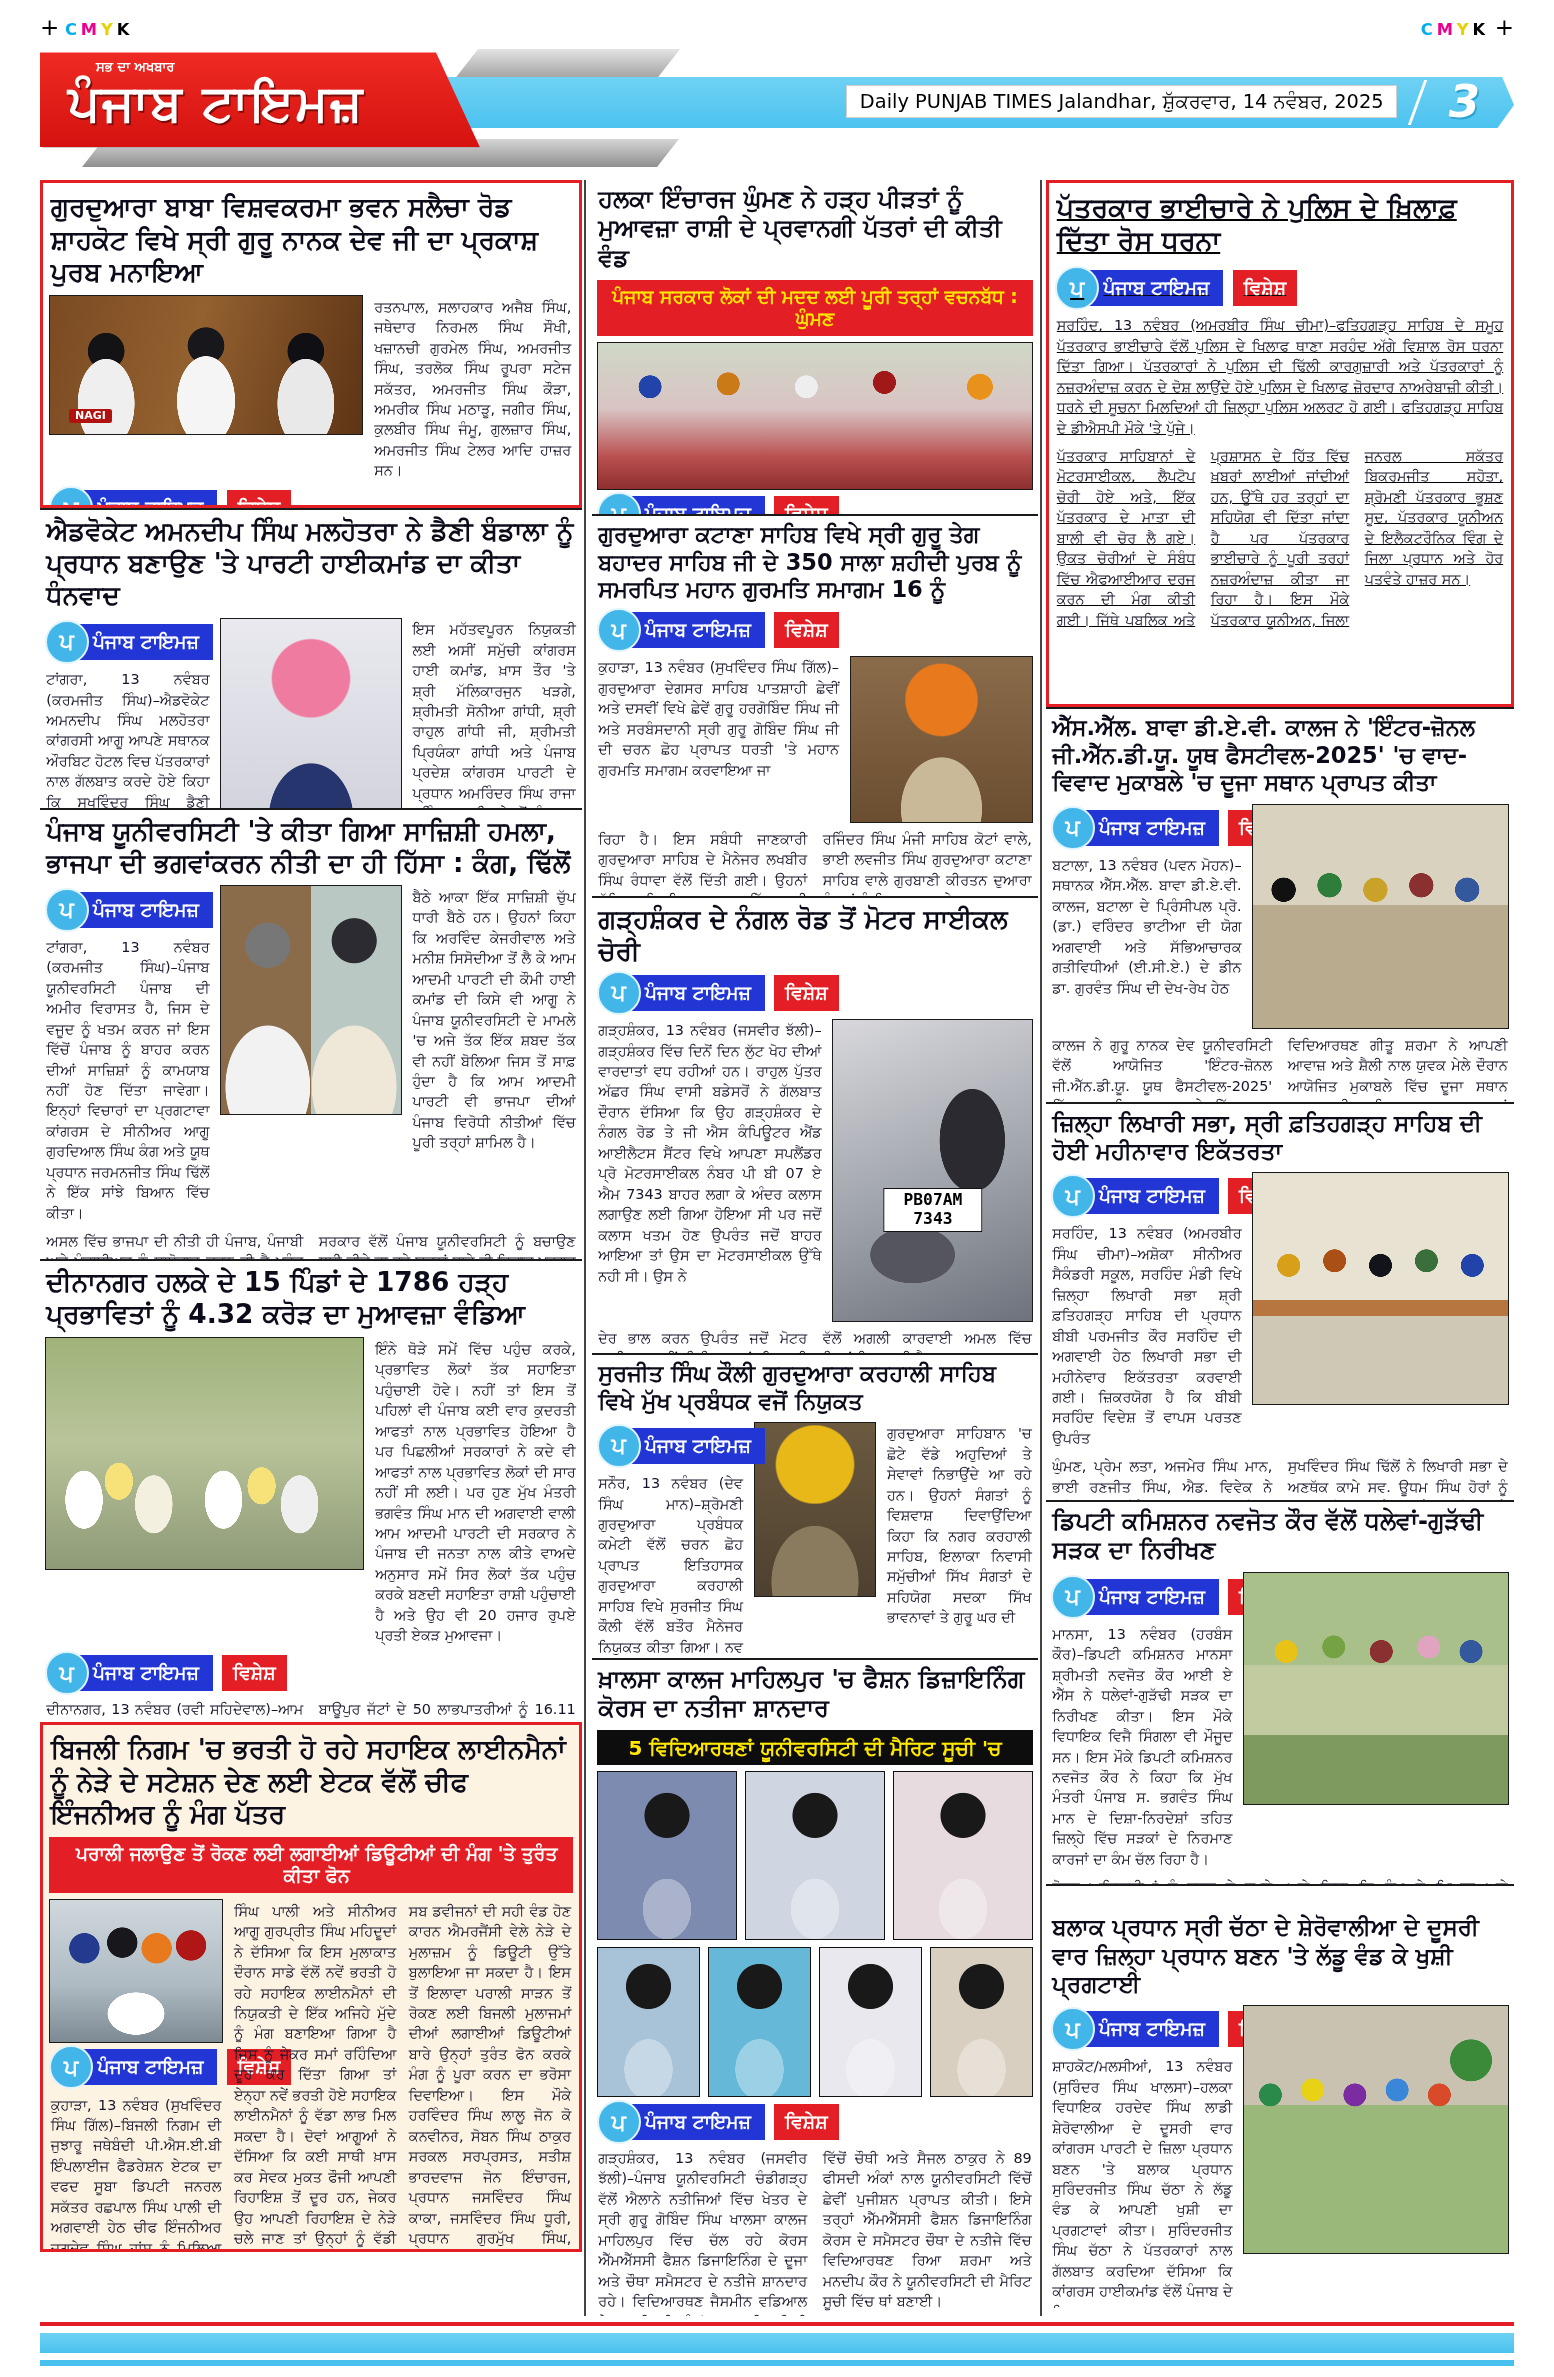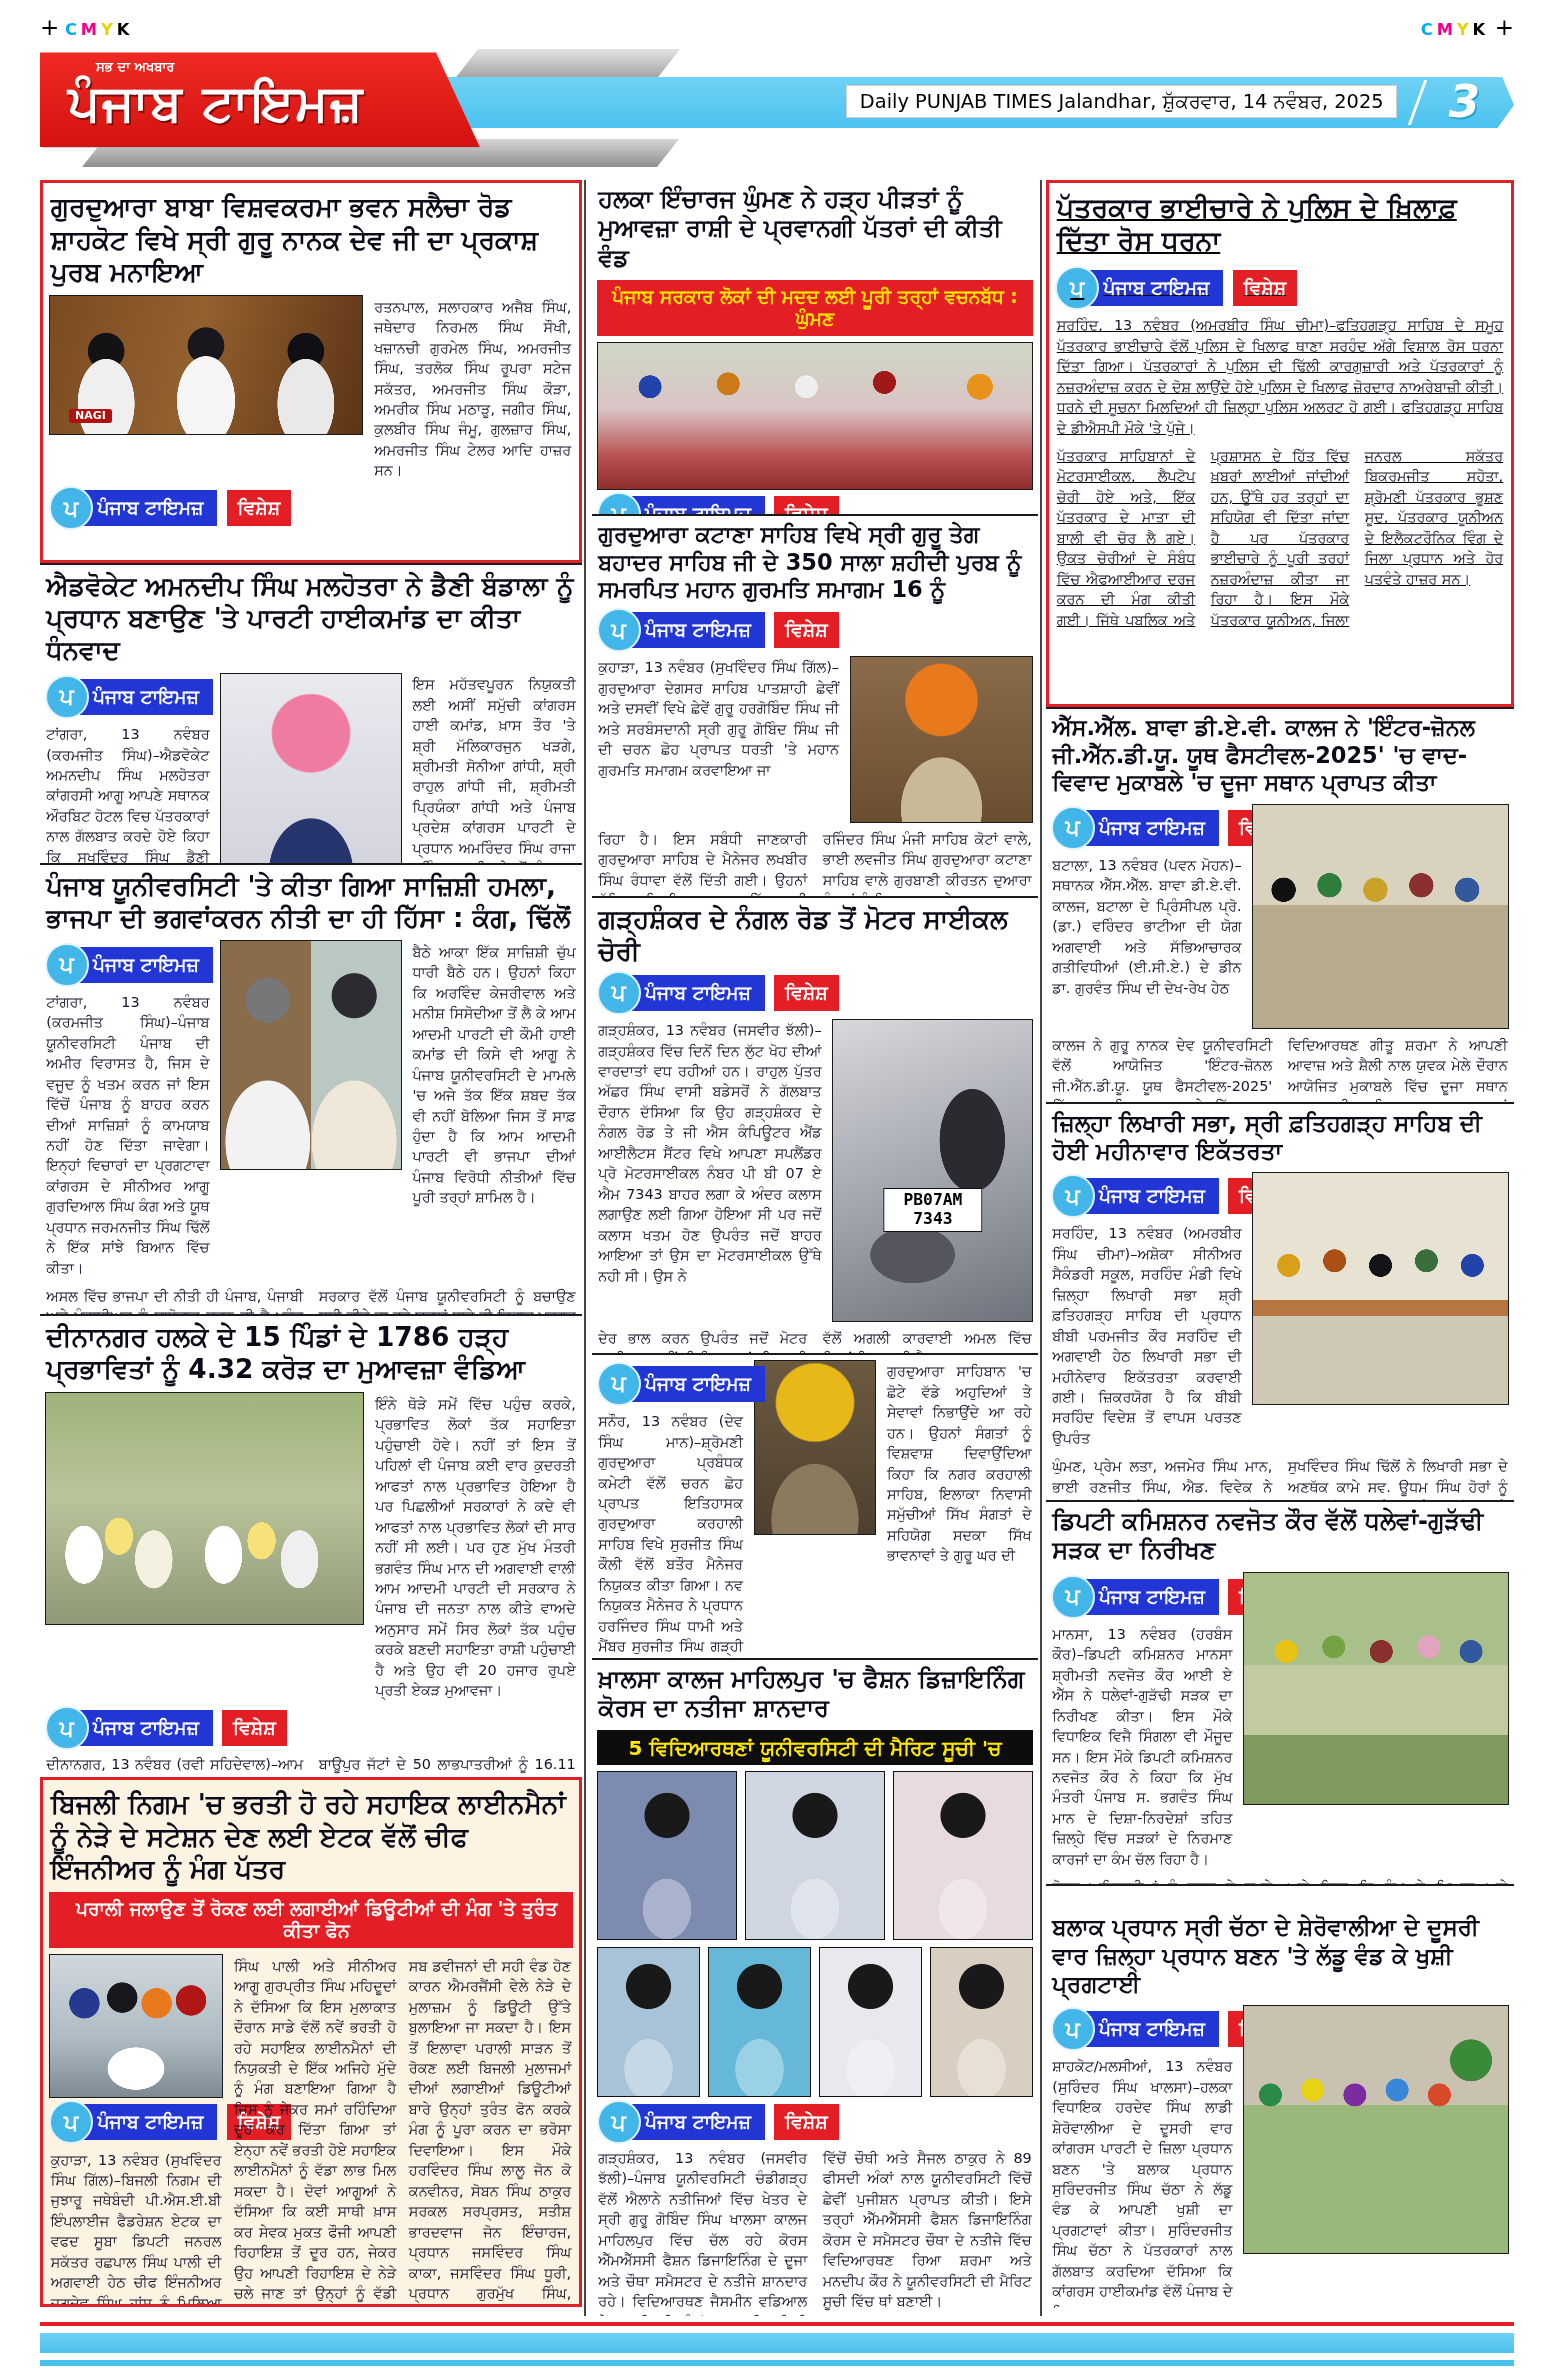--- a/index.html
+++ b/index.html
@@ -105,21 +105,21 @@
     <div class="redlogo">
       <div class="tagline">ਸਭ ਦਾ ਅਖਬਾਰ</div>
       <div class="title">ਪੰਜਾਬ ਟਾਇਮਜ਼</div>
     </div>
   </div>
 
   <div class="vrule" style="left:584px"></div>
   <div class="vrule" style="left:1040px"></div>
 
   <div class="col" id="col-left" style="left:40px;width:542px;">
-      <article class="article boxed" style="height: 383px;">
+      <article class="article boxed" style="height: 328px;">
         <h2 class="headline" style="font-size: 26.4px;">ਗੁਰਦੁਆਰਾ ਬਾਬਾ ਵਿਸ਼ਵਕਰਮਾ ਭਵਨ ਸਲੈਚਾ ਰੋਡ ਸ਼ਾਹਕੋਟ ਵਿਖੇ ਸ੍ਰੀ ਗੁਰੂ ਨਾਨਕ ਦੇਵ ਜੀ ਦਾ ਪ੍ਰਕਾਸ਼ ਪੁਰਬ ਮਨਾਇਆ</h2>
         <div class="row">
           <div class="photo ph-kirtan" style="height: 140px; width: 60%; padding-left: 28px;">
             <div class="ph-nagi">NAGI</div>
           </div>
           <div class="stack" style="flex: 1 1 0%;">
             <div class="body-text">ਰਤਨਪਾਲ, ਸਲਾਹਕਾਰ ਅਜੈਬ ਸਿੰਘ, ਜਥੇਦਾਰ ਨਿਰਮਲ ਸਿੰਘ ਸੌਖੀ, ਖਜ਼ਾਨਚੀ ਗੁਰਮੇਲ ਸਿੰਘ, ਅਮਰਜੀਤ ਸਿੰਘ, ਤਰਲੋਕ ਸਿੰਘ ਰੂਪਰਾ ਸਟੇਜ ਸਕੱਤਰ, ਅਮਰਜੀਤ ਸਿੰਘ ਕੌੜਾ, ਅਮਰੀਕ ਸਿੰਘ ਮਠਾੜੂ, ਜਗੀਰ ਸਿੰਘ, ਕੁਲਬੀਰ ਸਿੰਘ ਜੰਮੂ, ਗੁਲਜ਼ਾਰ ਸਿੰਘ, ਅਮਰਜੀਤ ਸਿੰਘ ਟੇਲਰ ਆਦਿ ਹਾਜ਼ਰ ਸਨ।</div>
           </div>
         </div>
         <div class="byline">
@@ -237,20 +237,21 @@
           <div class="stack" style="flex: 1 1 0%;">
             <div class="body-text">ਗੜ੍ਹਸ਼ੰਕਰ, 13 ਨਵੰਬਰ (ਜਸਵੀਰ ਝੱਲੀ)–ਗੜ੍ਹਸ਼ੰਕਰ ਵਿੱਚ ਦਿਨੋਂ ਦਿਨ ਲੁੱਟ ਖੋਹ ਦੀਆਂ ਵਾਰਦਾਤਾਂ ਵਧ ਰਹੀਆਂ ਹਨ। ਰਾਹੁਲ ਪੁੱਤਰ ਅੱਛਰ ਸਿੰਘ ਵਾਸੀ ਬਡੇਸਰੋਂ ਨੇ ਗੱਲਬਾਤ ਦੌਰਾਨ ਦੱਸਿਆ ਕਿ ਉਹ ਗੜ੍ਹਸ਼ੰਕਰ ਦੇ ਨੰਗਲ ਰੋਡ ਤੇ ਜੀ ਐਸ ਕੰਪਿਊਟਰ ਐਂਡ ਆਈਲੈਟਸ ਸੈਂਟਰ ਵਿਖੇ ਆਪਣਾ ਸਪਲੈਂਡਰ ਪ੍ਰੋ ਮੋਟਰਸਾਈਕਲ ਨੰਬਰ ਪੀ ਬੀ 07 ਏ ਐਮ 7343 ਬਾਹਰ ਲਗਾ ਕੇ ਅੰਦਰ ਕਲਾਸ ਲਗਾਉਣ ਲਈ ਗਿਆ ਹੋਇਆ ਸੀ ਪਰ ਜਦੋਂ ਕਲਾਸ ਖਤਮ ਹੋਣ ਉਪਰੰਤ ਜਦੋਂ ਬਾਹਰ ਆਇਆ ਤਾਂ ਉਸ ਦਾ ਮੋਟਰਸਾਈਕਲ ਉੱਥੇ ਨਹੀ ਸੀ। ਉਸ ਨੇ</div>
           </div>
           <div class="photo ph-bike" style="height: 303px; width: 46%;">
             <div class="ph-plate">PB07AM 7343</div>
           </div>
         </div>
         <div class="body-text cols2">ਦੇਰ ਭਾਲ ਕਰਨ ਉਪਰੰਤ ਜਦੋਂ ਮੋਟਰ ਸਾਈਕਲ ਨਹੀਂ ਮਿਲਿਆ ਤਾਂ ਇਸ ਦੀ ਸੂਚਨਾ ਪੁਲਿਸ ਨੂੰ ਦਿੱਤੀ ਗਈ। ਪੁਲਿਸ ਵੱਲੋਂ ਅਗਲੀ ਕਾਰਵਾਈ ਅਮਲ ਵਿੱਚ ਲਿਆਂਦੀ ਜਾ ਰਹੀ ਹੈ।</div>
       </article>
       <article class="article sep" style="height: 305px;">
+        <h2 class="headline" style="font-size: 22.5px;">ਸੁਰਜੀਤ ਸਿੰਘ ਕੌਲੀ ਗੁਰਦੁਆਰਾ ਕਰਹਾਲੀ ਸਾਹਿਬ ਵਿਖੇ ਮੁੱਖ ਪ੍ਰਬੰਧਕ ਵਜੋਂ ਨਿਯੁਕਤ</h2>
         <div class="row">
           <div class="stack" style="flex: 1 1 0%;">
             <div class="byline">
               <span class="circle">ਪ</span>
               <span class="brand">ਪੰਜਾਬ ਟਾਇਮਜ਼</span>
               <span class="special">ਵਿਸ਼ੇਸ਼</span>
             </div>
             <div class="body-text">ਸਨੌਰ, 13 ਨਵੰਬਰ (ਦੇਵ ਸਿੰਘ ਮਾਨ)–ਸ਼੍ਰੋਮਣੀ ਗੁਰਦੁਆਰਾ ਪ੍ਰਬੰਧਕ ਕਮੇਟੀ ਵੱਲੋਂ ਚਰਨ ਛੋਹ ਪ੍ਰਾਪਤ ਇਤਿਹਾਸਕ ਗੁਰਦੁਆਰਾ ਕਰਹਾਲੀ ਸਾਹਿਬ ਵਿਖੇ ਸੁਰਜੀਤ ਸਿੰਘ ਕੌਲੀ ਵੱਲੋਂ ਬਤੌਰ ਮੈਨੇਜਰ ਨਿਯੁਕਤ ਕੀਤਾ ਗਿਆ। ਨਵ ਨਿਯੁਕਤ ਮੈਨੇਜਰ ਨੇ ਪ੍ਰਧਾਨ ਹਰਜਿੰਦਰ ਸਿੰਘ ਧਾਮੀ ਅਤੇ ਮੈਂਬਰ ਸੁਰਜੀਤ ਸਿੰਘ ਗੜ੍ਹੀ ਦਾ ਧੰਨਵਾਦ ਕੀਤਾ।</div>
           </div>
           <div class="photo ph-yellowturban" style="height: 175px; width: 28%;"></div>

